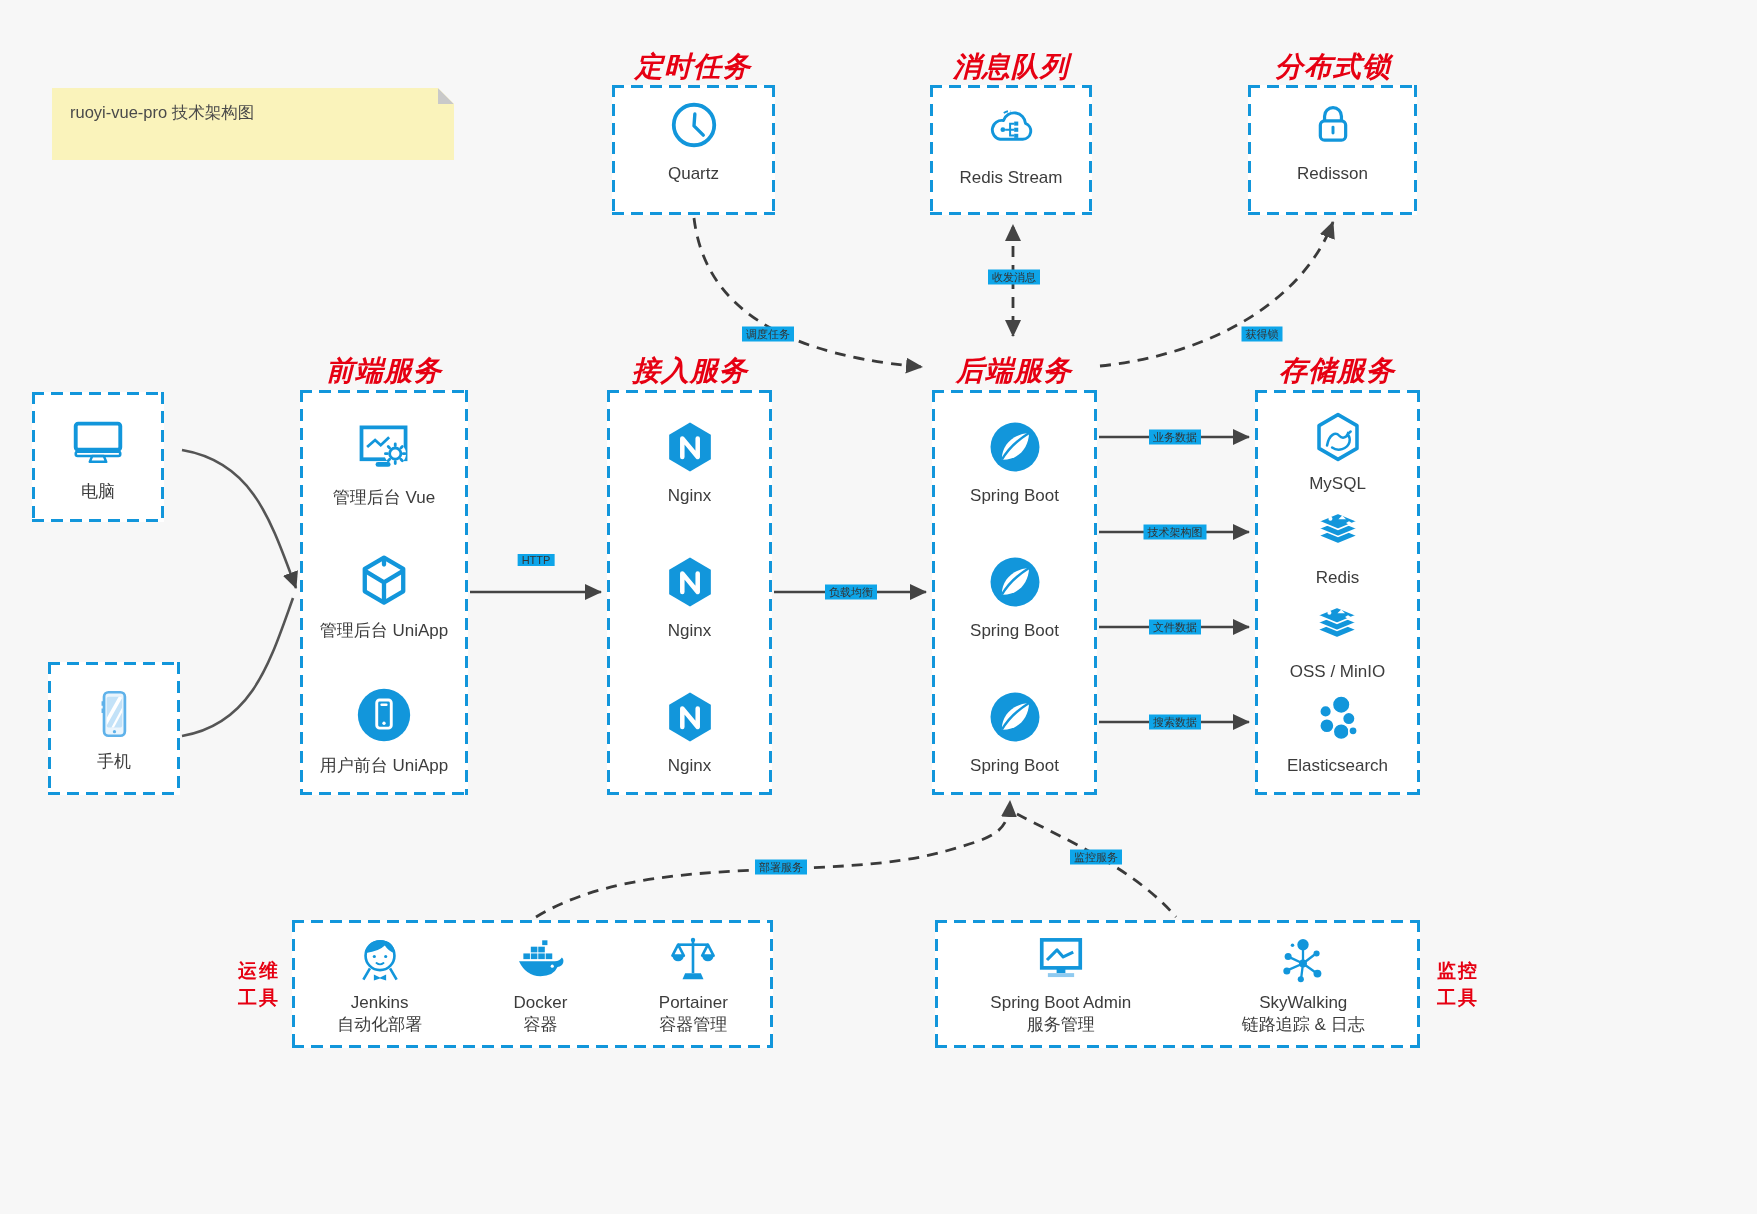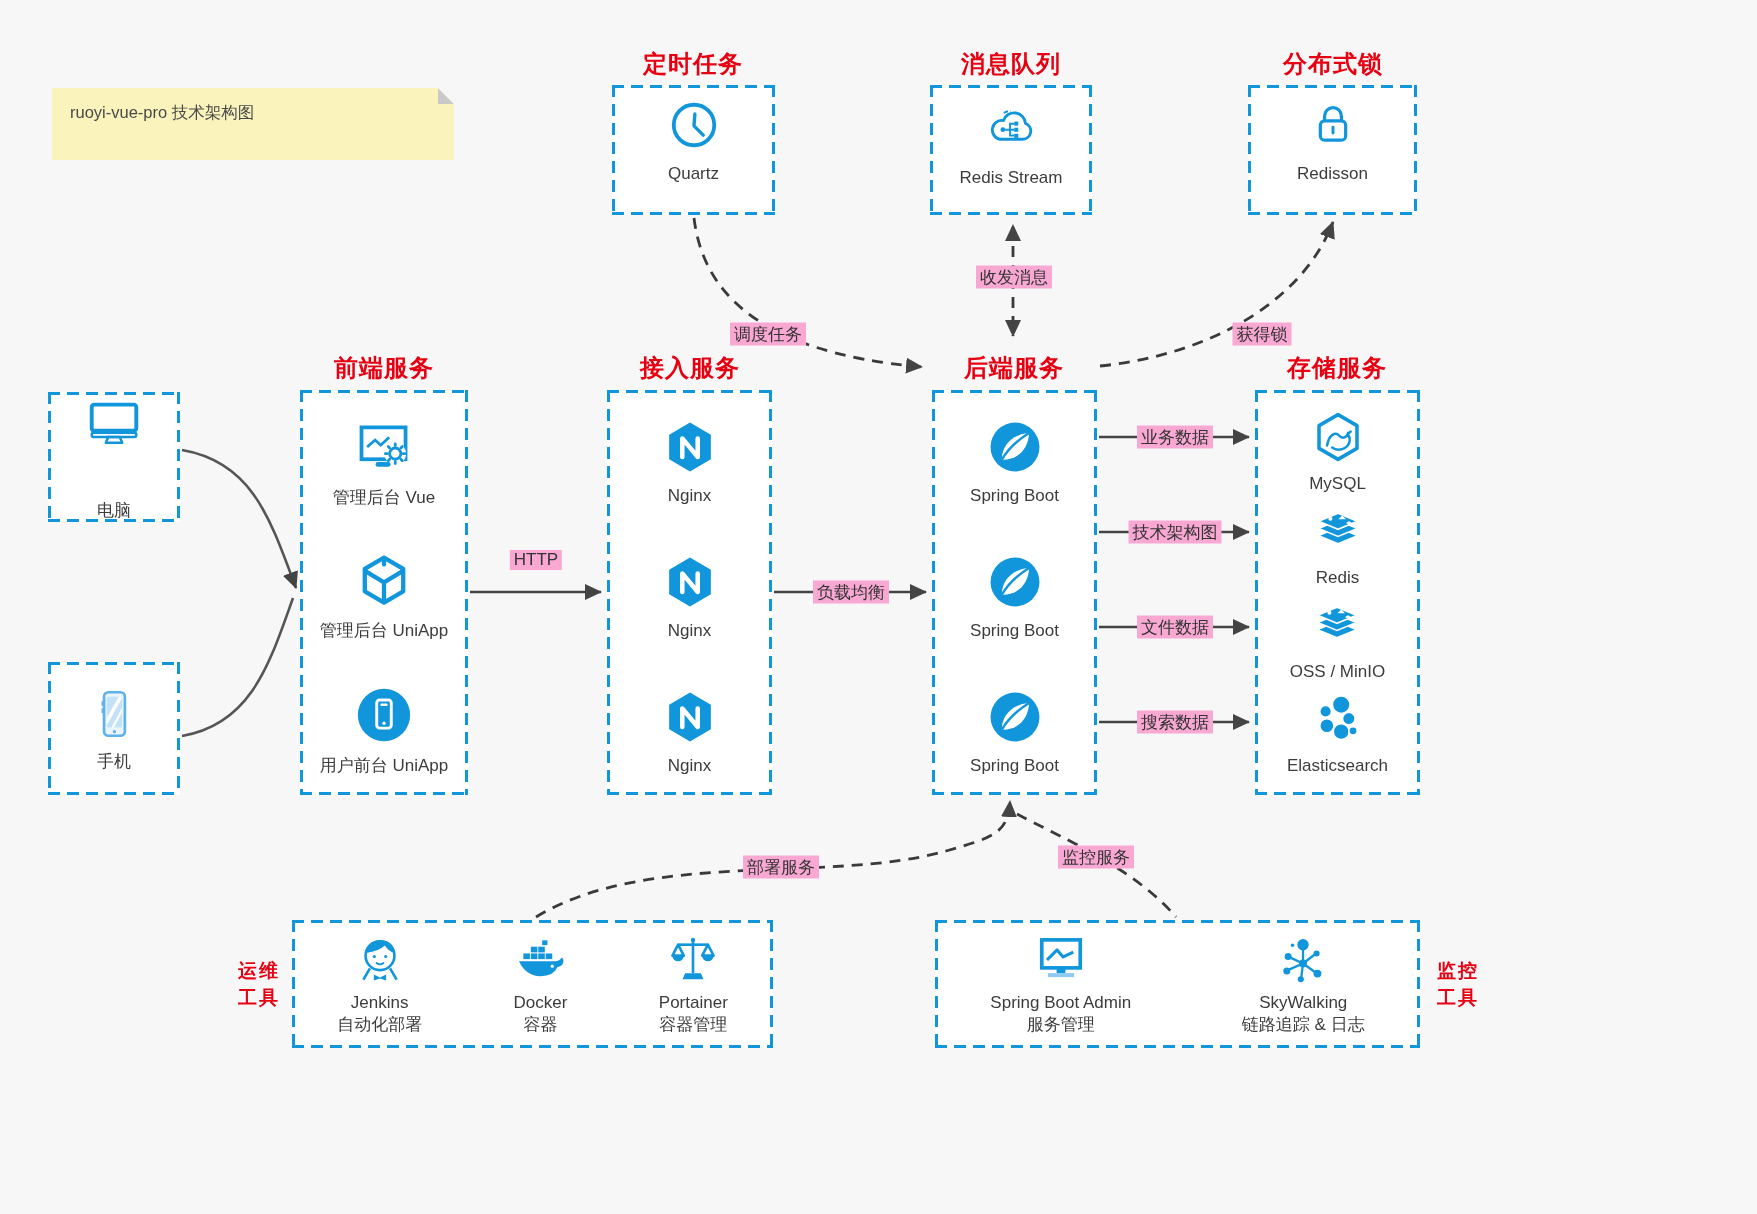--- a/index.html
+++ b/index.html
@@ -11,31 +11,31 @@
     position:absolute;background-color:#ffffff;z-index:2;box-sizing:border-box;
     background-image:
       repeating-linear-gradient(90deg,#1296db 0 12px,transparent 12px 19px),
       repeating-linear-gradient(90deg,#1296db 0 12px,transparent 12px 19px),
       repeating-linear-gradient(180deg,#1296db 0 12px,transparent 12px 19px),
       repeating-linear-gradient(180deg,#1296db 0 12px,transparent 12px 19px);
     background-size:100% 3px,100% 3px,3px 100%,3px 100%;
     background-position:0 0,0 100%,0 0,100% 0;
     background-repeat:no-repeat;
   }
-  .g-title{position:absolute;z-index:2;width:200px;text-align:center;font-size:24px;font-weight:bold;color:#e60012;letter-spacing:1px;}
+  .g-title{position:absolute;z-index:2;width:200px;text-align:center;font-size:28px;font-weight:bold;color:#e60012;letter-spacing:1px;font-style:italic;}
   .side-label{position:absolute;z-index:2;width:60px;font-size:19px;font-weight:bold;color:#e60012;line-height:27px;letter-spacing:2px;}
   .item-label{font-size:17px;color:#3c3c3c;white-space:nowrap;text-align:center;line-height:22px;}
   .vbox{display:flex;flex-direction:column;align-items:center;}
   .top-box{padding-top:13px;gap:7px;}
   .col-items{display:flex;flex-direction:column;justify-content:space-between;align-items:center;height:100%;box-sizing:border-box;padding:20px 0 18px;}
   .col-items.p3{padding:28px 0 18px;}
   .col-item{display:flex;flex-direction:column;align-items:center;gap:5px;}
   .row-items{display:flex;flex-direction:row;justify-content:space-around;align-items:center;height:100%;}
   .row-item{display:flex;flex-direction:column;align-items:center;gap:0;}
-  .edge-label{position:absolute;z-index:4;transform:translate(-50%,-50%);background:#f9a8d4;padding:0 4px;font-size:17px;color:#333;white-space:nowrap;}
+  .edge-label{position:absolute;z-index:4;transform:translate(-50%,-50%);background:#0ea5e9;padding:0 4px;font-size:11px;color:#333;white-space:nowrap;}
   .note{position:absolute;left:52px;top:88px;width:402px;height:72px;background:#faf3bb;z-index:2;
         clip-path:polygon(0 0,calc(100% - 16px) 0,100% 16px,100% 100%,0 100%);
         padding:11px 18px;box-sizing:border-box;font-size:16.5px;color:#4a4a4a;line-height:26px;}
   .note .fold{position:absolute;top:0;right:0;width:16px;height:16px;background:#c9c9c9;
         clip-path:polygon(0 0,100% 100%,0 100%);}
   .icon{display:block;}
 </style>
 </head>
 <body>
 
@@ -107,21 +107,21 @@
     <span class="icon">
       <svg viewBox="0 0 64 64" width="54" height="54">
           <path d="M22,27 v-5.5 a10,10 0 0 1 20,0 V27" fill="none" stroke="#1296db" stroke-width="3.8"></path>
           <rect x="17" y="27" width="30" height="23" rx="5" fill="none" stroke="#1296db" stroke-width="3.8"></rect>
           <path d="M32,34.5 v7" stroke="#1296db" stroke-width="3.5" stroke-linecap="round"></path>
         </svg>
     </span>
     <div class="item-label">Redisson</div>
   </div>
 
-  <div class="dashed-box vbox" style="left:48px;top:392px;width:132px;height:130px;justify-content:space-between;gap:4px;">
+  <div class="dashed-box vbox" style="left:32px;top:392px;width:132px;height:130px;justify-content:center;gap:4px;">
     <span class="icon">
       <svg viewBox="0 0 64 64" width="62" height="62">
           <rect x="9" y="13" width="46" height="27" rx="2.5" fill="none" stroke="#1296db" stroke-width="4"></rect>
           <rect x="9" y="42" width="46" height="4.5" rx="2" fill="none" stroke="#1296db" stroke-width="2.6"></rect>
           <path d="M26,46.5 h12 l2.5,6 h-17 z" fill="none" stroke="#1296db" stroke-width="2.6" stroke-linejoin="round"></path>
         </svg>
     </span>
     <div class="item-label">电脑</div>
   </div>
 

